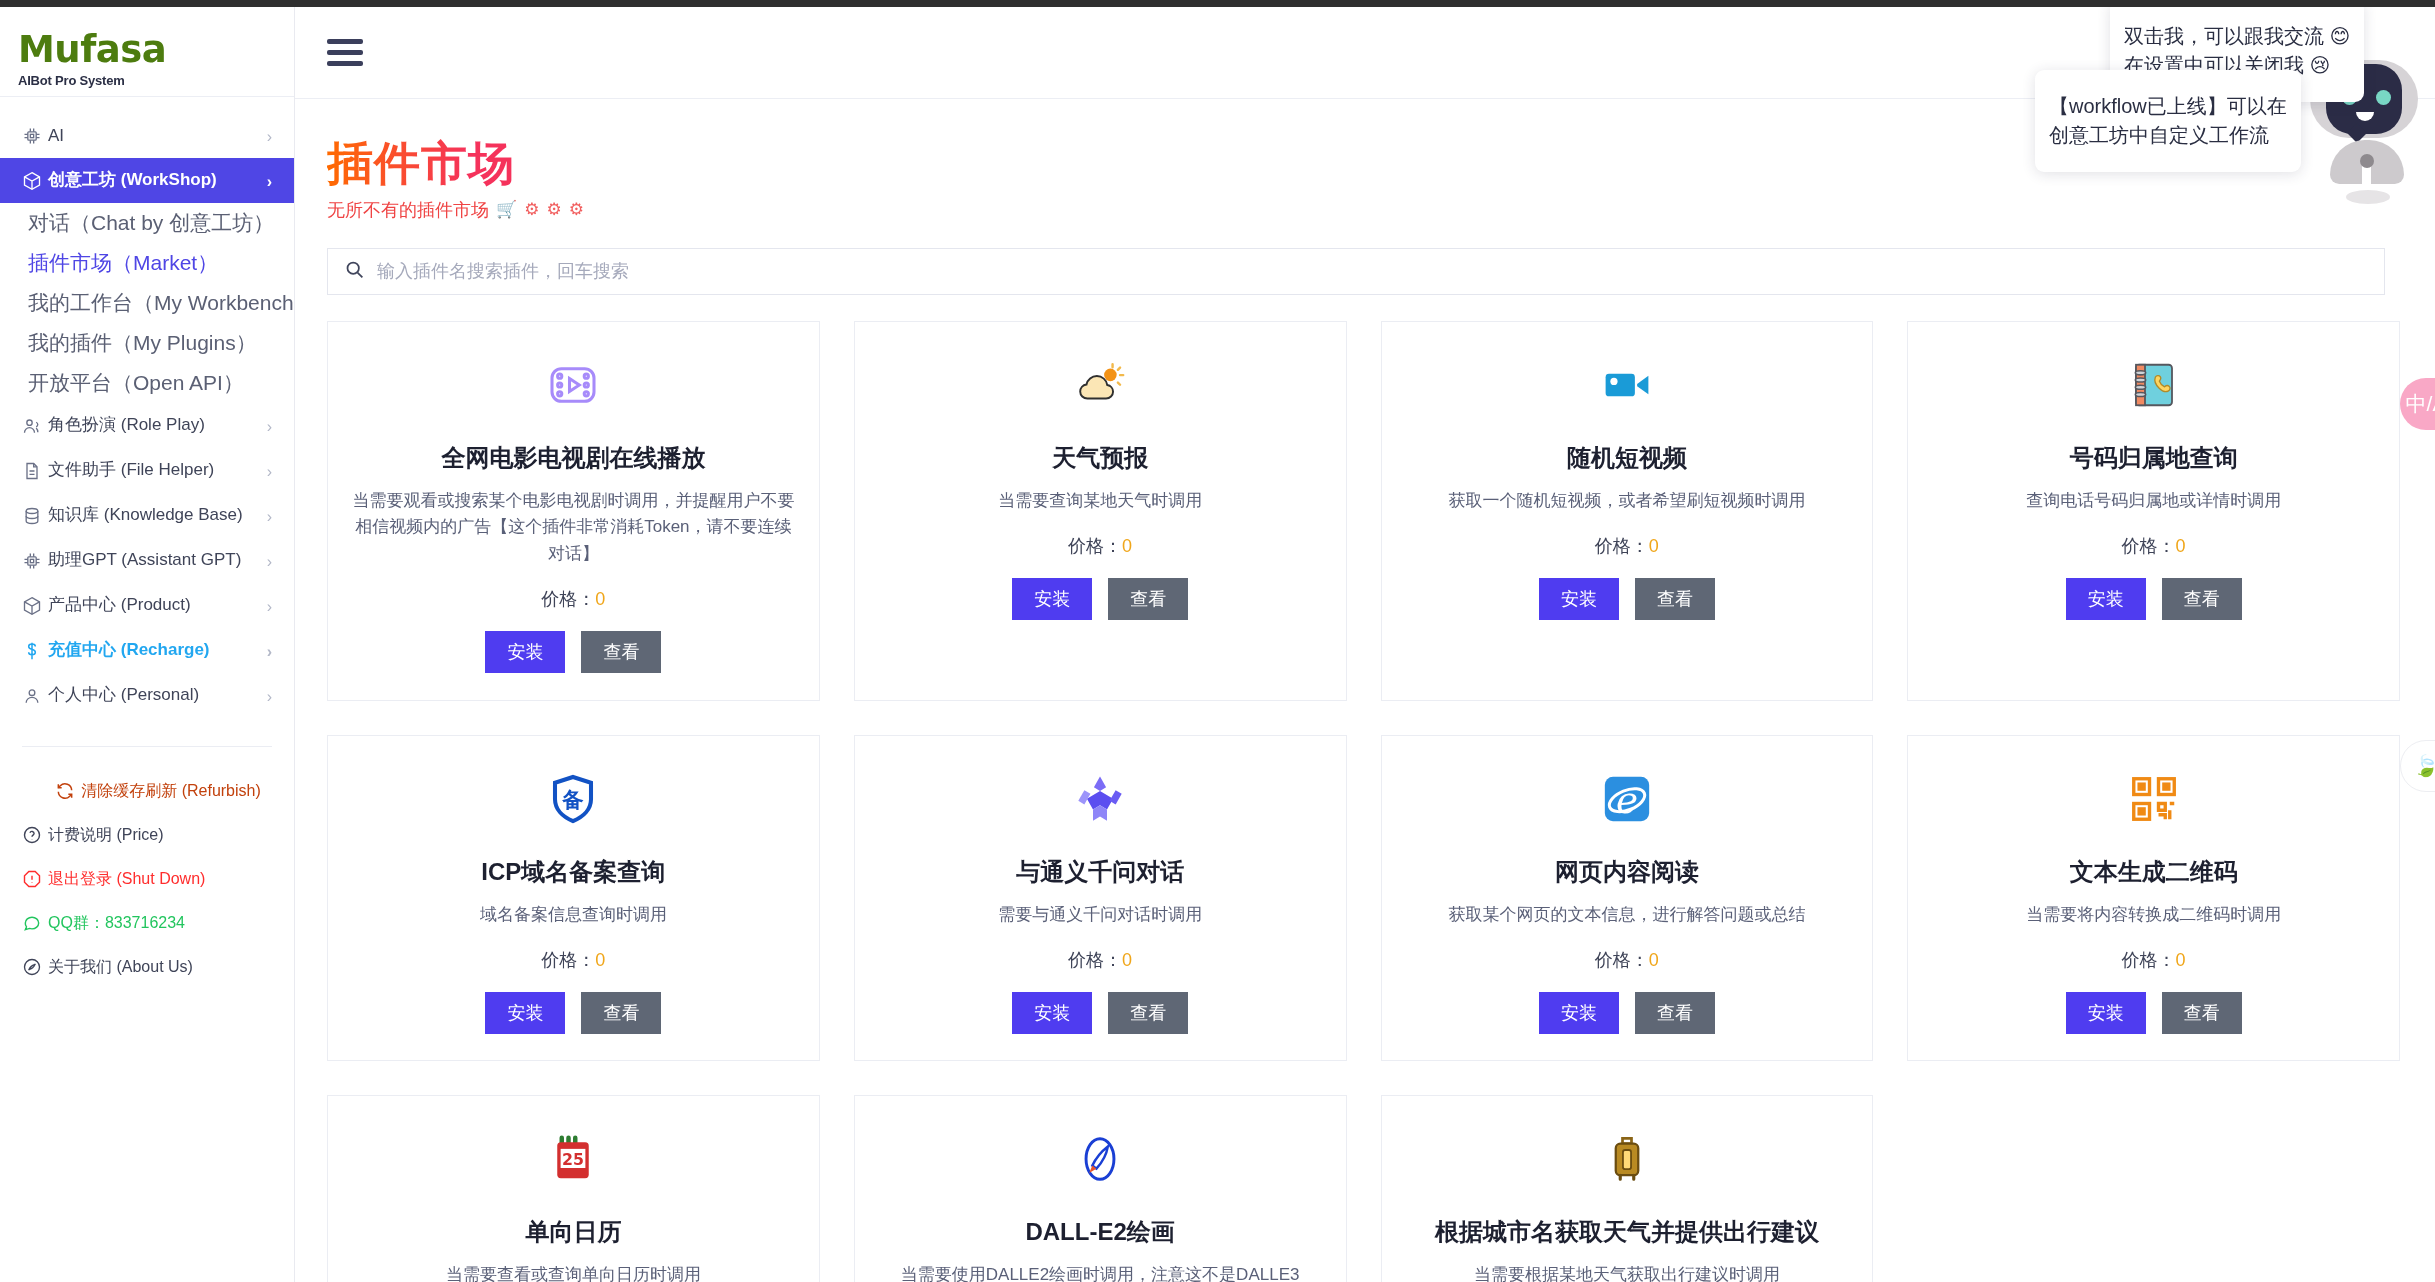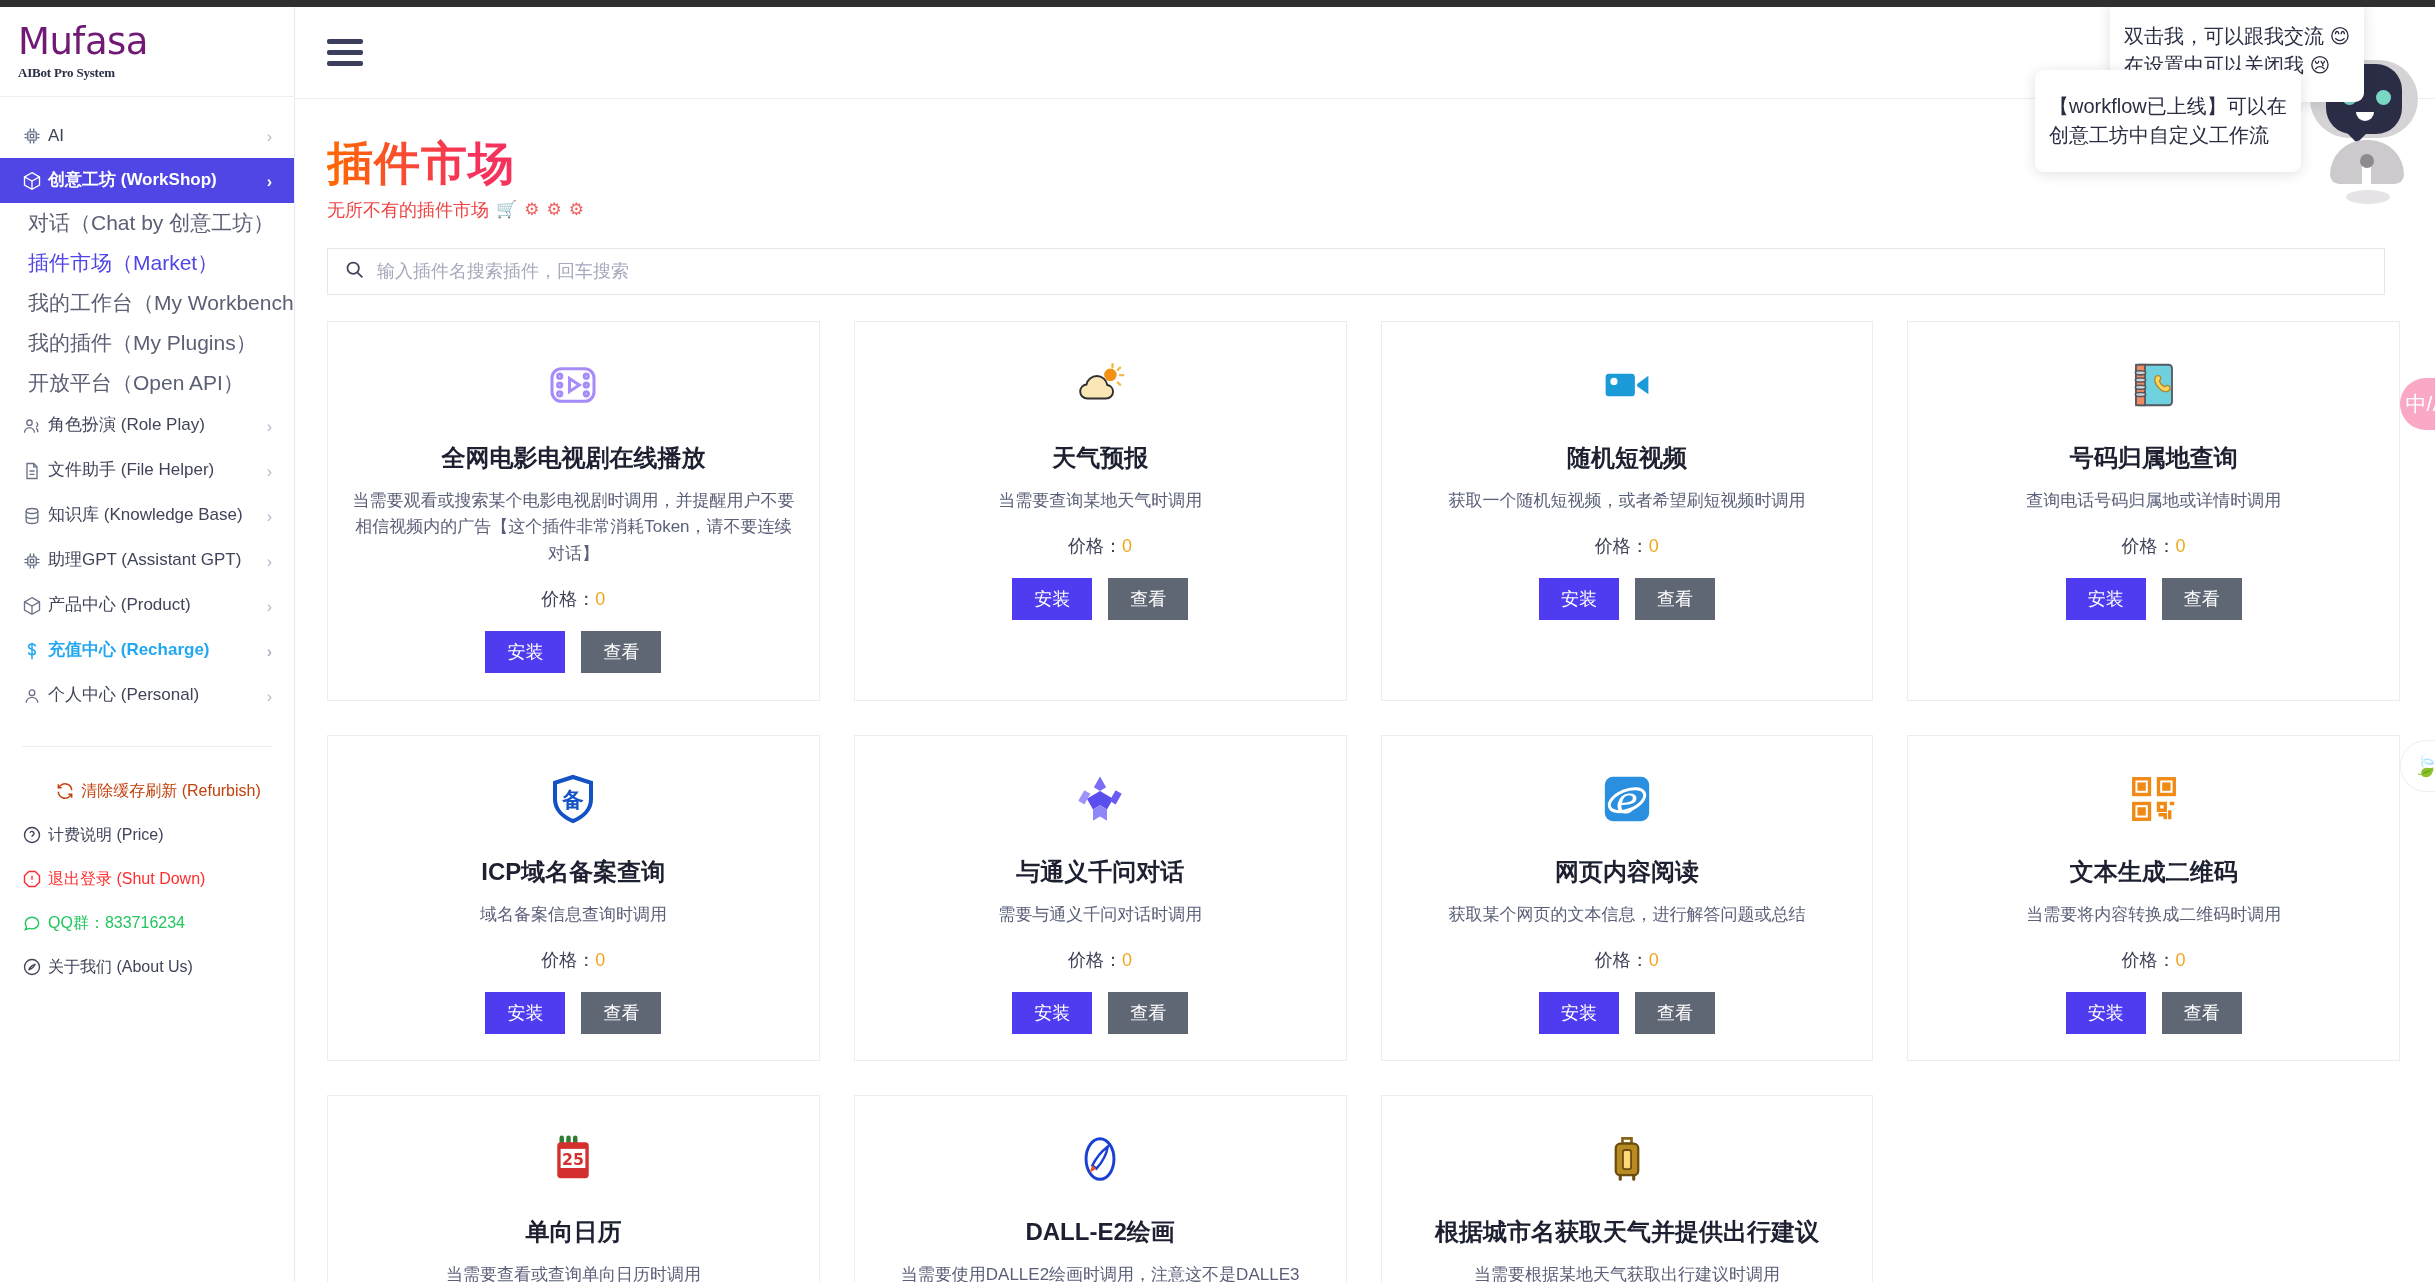--- a/index.html
+++ b/index.html
@@ -22,25 +22,25 @@
     position: absolute; top: 7px; left: 0; width: 295px; height: 1275px;
     background: #ffffff; border-right: 1px solid #e9eaf0;
     overflow: hidden;
   }
   .brand {
     height: 90px; border-bottom: 1px solid #eceef4;
     padding: 16px 0 0 18px;
   }
   .brand-name {
     font-family: "DejaVu Sans", sans-serif;
-    font-size: 37px; font-weight: 400; letter-spacing: -0.5px;
-    color: #701a75; line-height: 1.05;
+    font-size: 37px; font-weight: 700; letter-spacing: -0.5px;
+    color: #4d7c0f; line-height: 1.05; margin-top: 8px;
   }
   .brand-sub {
-    font-family: Liberation Serif, serif;
+    font-family: Liberation Sans, sans-serif;
     font-size: 13px; font-weight: 600; color: #2b2f45;
     margin-top: 3px; letter-spacing: -0.2px;
   }
 
   .nav { padding-top: 16px; }
   .nav-item {
     display: flex; align-items: flex-end;
     height: 45px; padding: 0 22px 12px 22px;
     color: #3f4458; font-size: 17px; cursor: pointer;
   }

